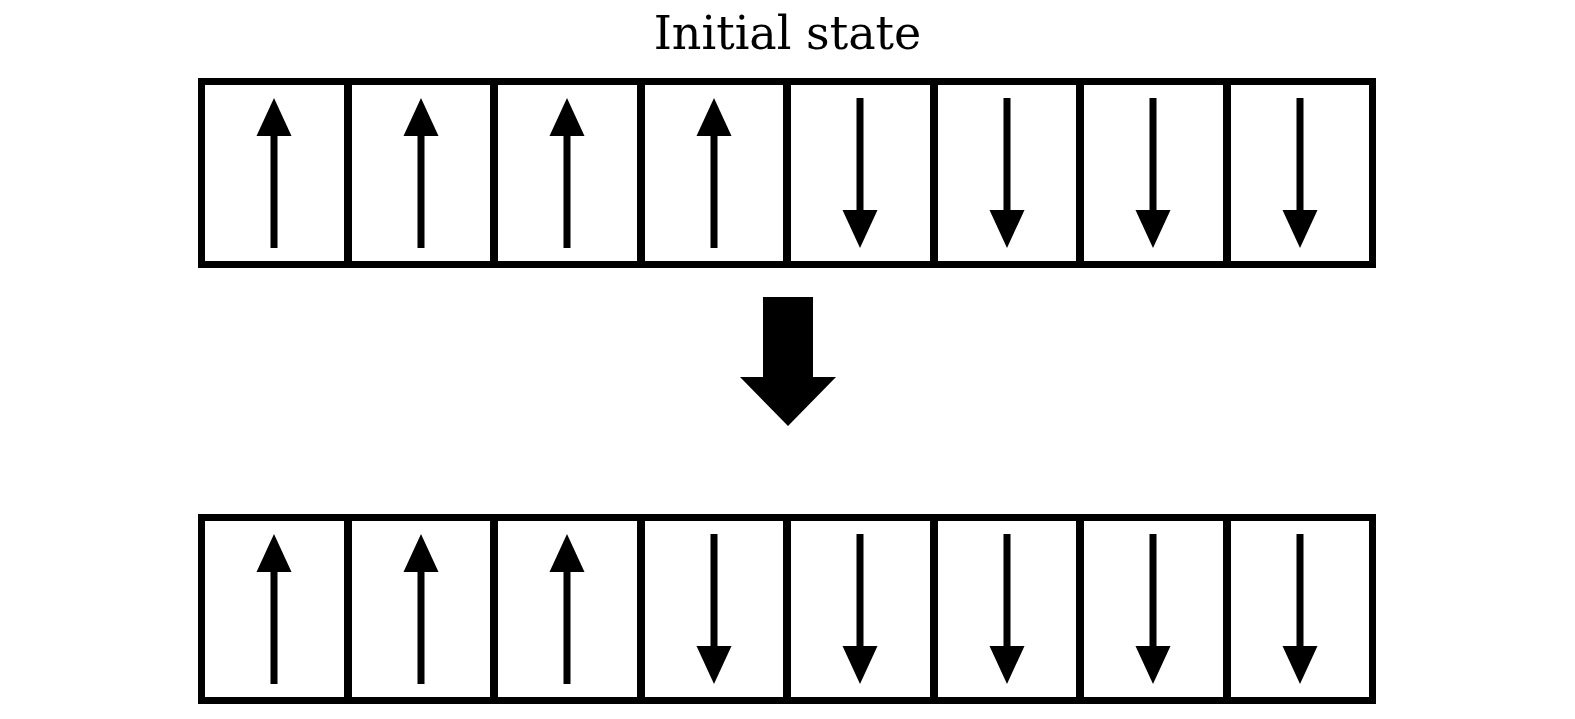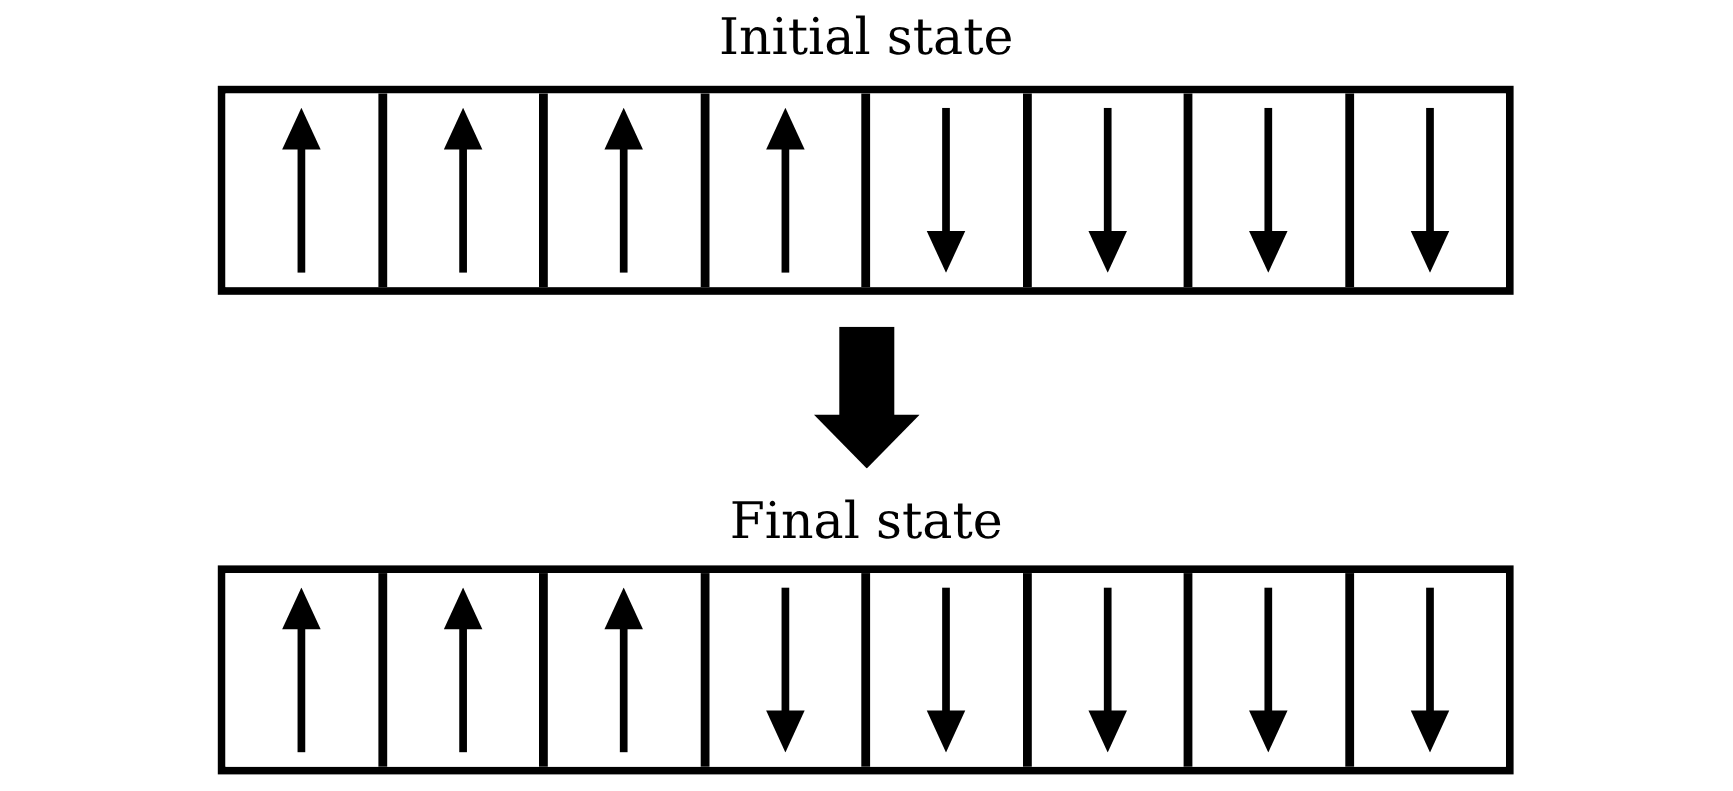--- a/index.html
+++ b/index.html
@@ -111,21 +111,20 @@
       </div>
     </div>
 
   <div class="big-arrow">
     <svg width="96" height="129" viewBox="0 0 96 129" aria-hidden="true">
       <rect x="23" y="0" width="50" height="81" fill="#000000"></rect>
       <polygon points="0,80 96,80 48,129" fill="#000000"></polygon>
     </svg>
   </div>
 
-  <div class="title final-title">Final state</div>
 
   <div class="row final-row">
       <div class="cell">
         <svg width="40" height="150" viewBox="0 0 40 150" aria-hidden="true">
           <polygon points="20,0 37.5,38 2.5,38" fill="#000000"></polygon>
           <rect x="16.5" y="28" width="7" height="122" fill="#000000"></rect>
         </svg>
       </div>
       <div class="cell">
         <svg width="40" height="150" viewBox="0 0 40 150" aria-hidden="true">

